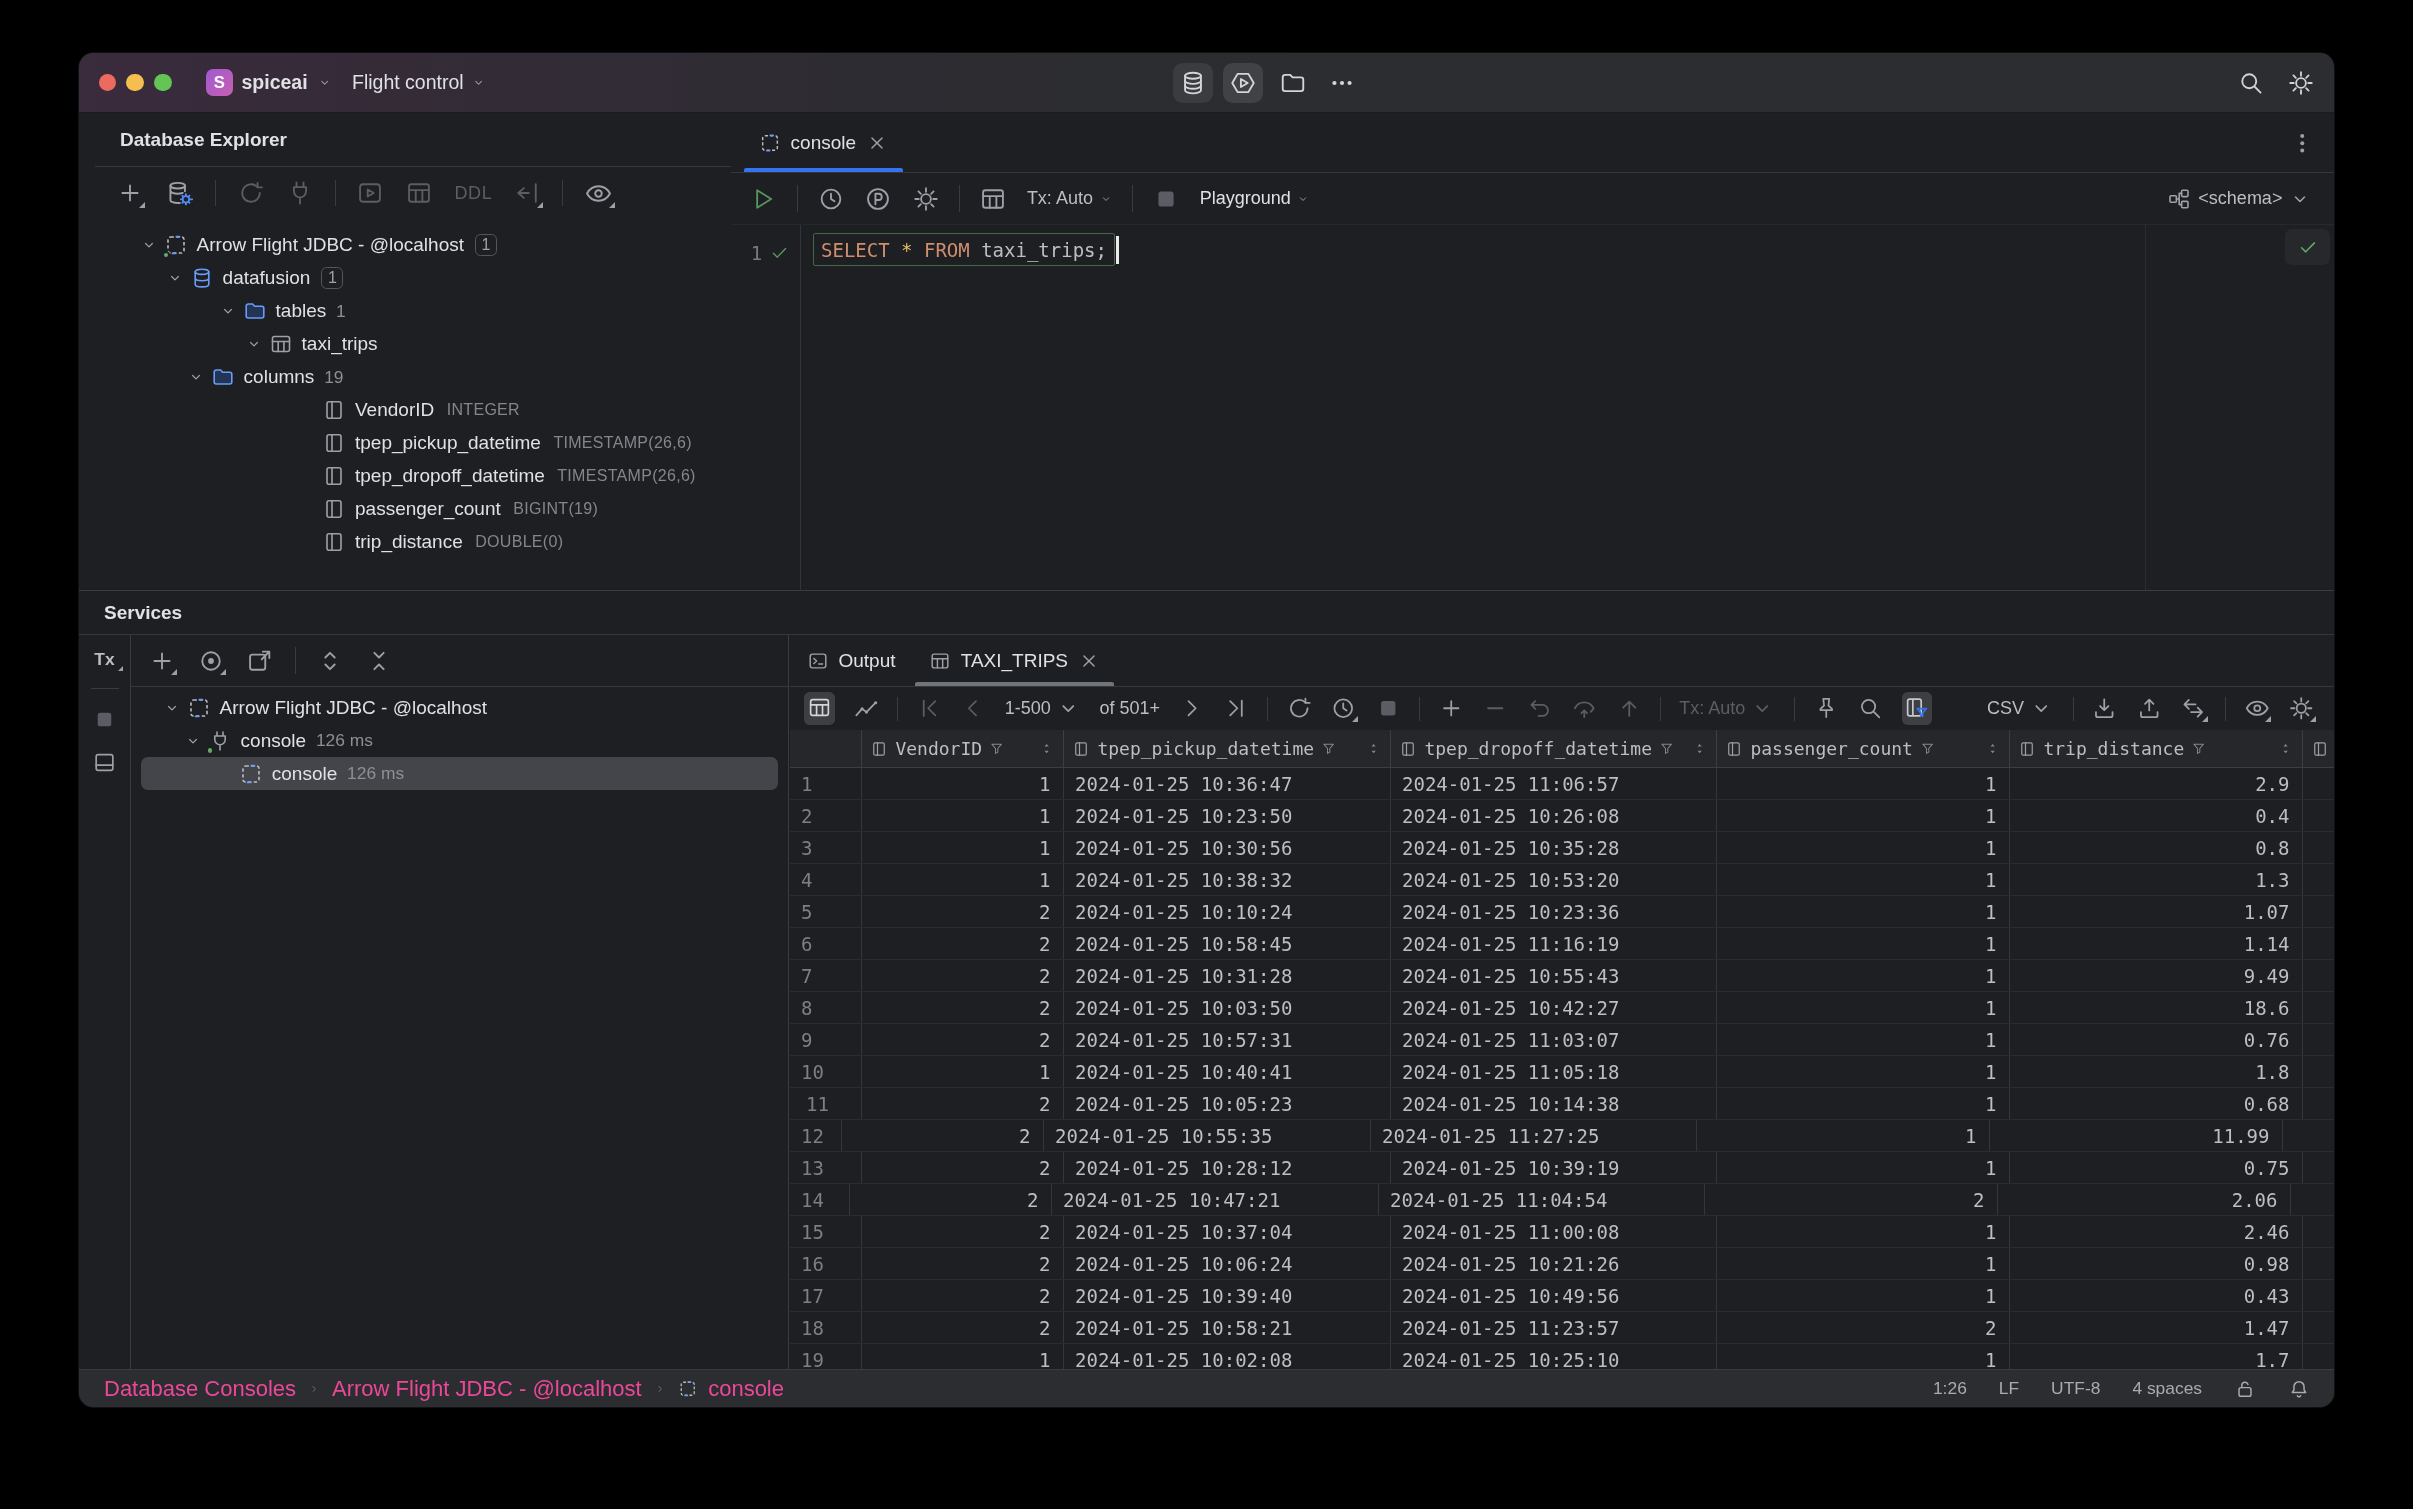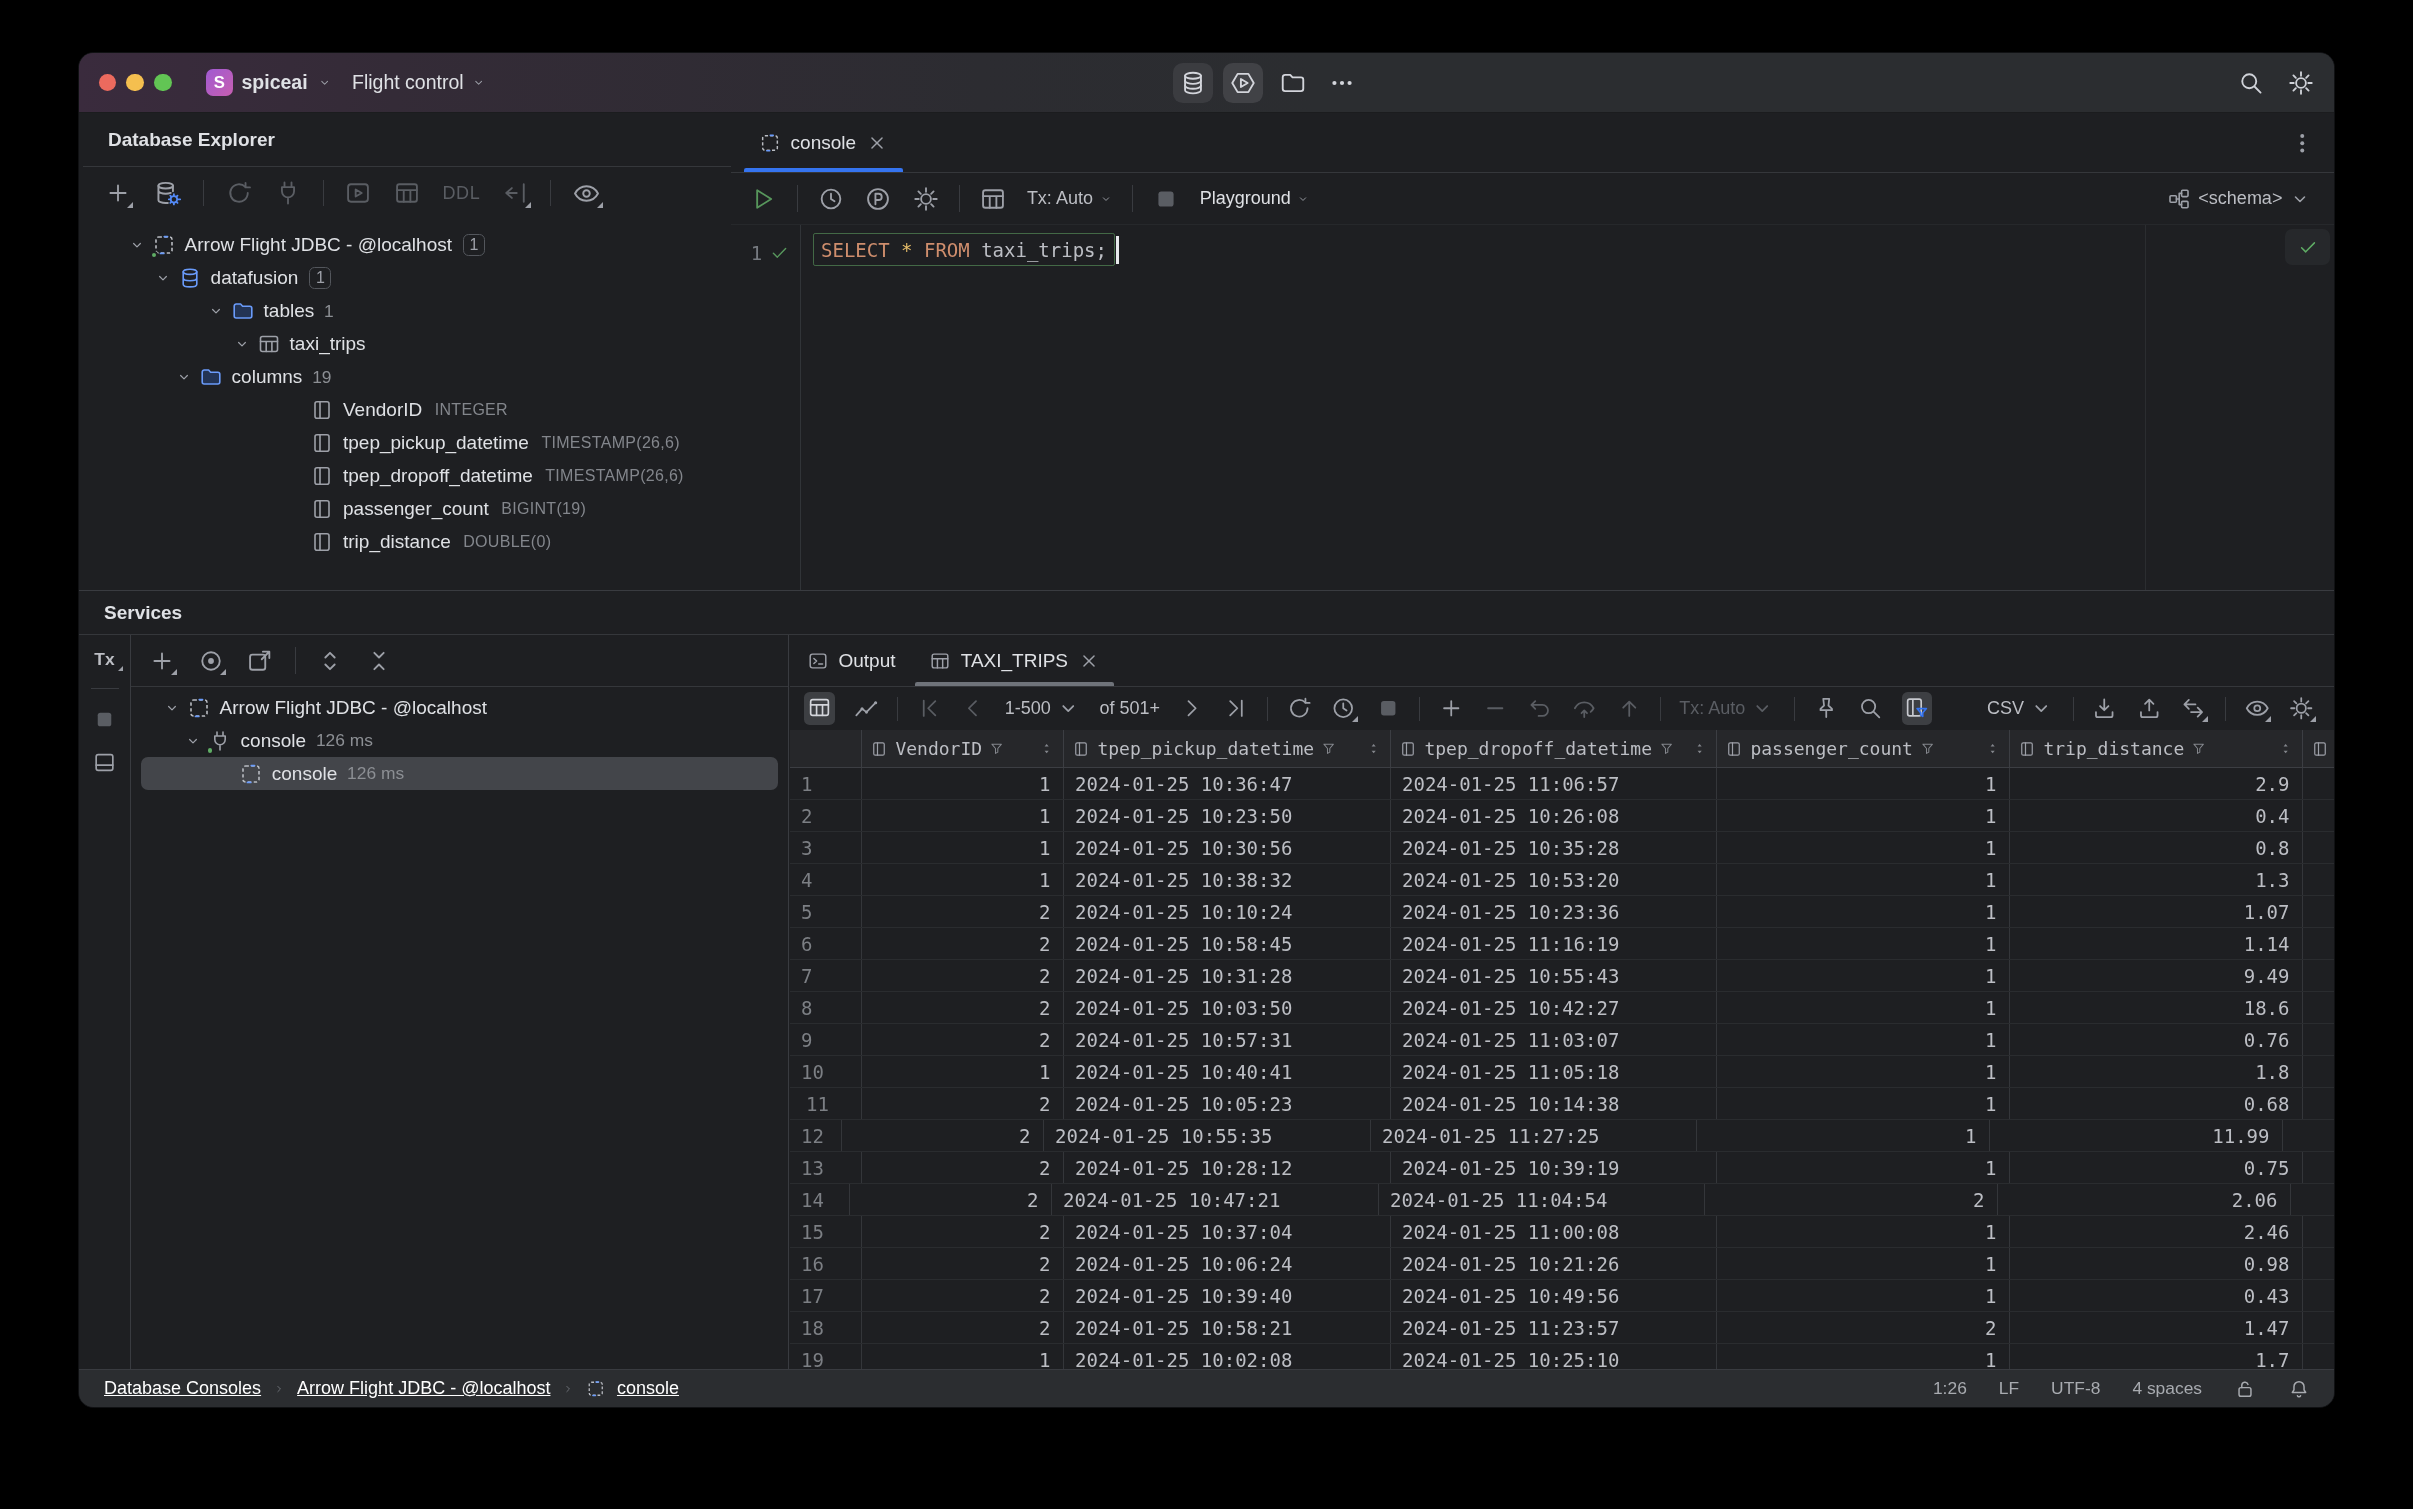--- a/index.html
+++ b/index.html
@@ -29,21 +29,21 @@
   .chev16 { width:15.3px; height:15.3px; color:#9da0a8; }
   .tb-center { position:absolute; left:1094px; top:0; height:100%; display:flex; align-items:center; gap:9.8px; }
   .tb-btn { width:40px; height:40px; border-radius:9.8px; display:flex; align-items:center; justify-content:center; }
   .tb-btn .icn { width:28px; height:28px; color:#d3d5db; }
   .tb-btn.bg { background:#3b3c40; }
   .tb-btn.bg2 { background:#414246; }
   .tb-right { position:absolute; right:19.5px; top:0; height:100%; display:flex; align-items:center; gap:22px; }
   .tb-right .icn { width:28px; height:28px; color:#cfd2d8; }
 
   
-  .dbx { position:absolute; left:4px; top:60px; width:712px; height:477px; border-right:0.7px solid #393b40; background:#1e1f22; overflow:hidden; }
+  .dbx { position:absolute; left:16px; top:60px; width:712px; height:477px; border-right:0.7px solid #393b40; background:#1e1f22; overflow:hidden; }
   .dbx-header { height:54px; display:flex; align-items:center; padding-left:25px; border-bottom:0.7px solid #35373b; }
   .panel-title { color:#dfe1e5; font-size:19px; font-weight:600; }
   .dbx-toolbar { height:52px; display:flex; align-items:center; gap:21px; padding-left:21px; }
   .dbx-toolbar .icn { width:28px; height:28px; }
   .ddl-label { font-size:18px; color:#5a5d63; letter-spacing:0.7px; }
   .tree { padding-top:9.8px; }
   .tree-row { height:33px; display:flex; align-items:center; }
   .tree-chev { width:18px; height:18px; color:#9da0a8; flex:none; margin-right:5.6px; }
   .tree-icon { width:24px; height:24px; flex:none; margin-right:9px; }
   .tree-label { color:#dfe1e5; font-size:19px; white-space:nowrap; }
@@ -125,21 +125,21 @@
   .gbody { position:absolute; top:38px; left:0; right:0; bottom:0; overflow:hidden; }
   .grow { display:flex; height:32px; border-bottom:0.7px solid #2a2c2f; }
   .gc { font-size:19px; color:#bcbec4; border-right:0.7px solid #34363a; display:flex; align-items:center; overflow:hidden; white-space:nowrap; flex:none; }
   .gc.num { color:#7c7f84; }
   .al { justify-content:flex-start; padding-left:11px; }
   .ar { justify-content:flex-end; padding-right:12.5px; }
 
   
   .statusbar { position:absolute; left:0; bottom:0; width:100%; height:38px; background:#2b2d30; border-top:0.7px solid #393b40; }
   .crumbs { position:absolute; left:25px; top:0; height:100%; display:flex; align-items:center; gap:11px; }
-  .crumb { color:#ffffff; font-size:18px;text-decoration:underline; }
+  .crumb { color:#ec4899; font-size:22px; }
   .crumb-sep { width:14px; height:14px; color:#6f737a; transform:rotate(-90deg); }
   .crumbs .icn.small { width:19.5px; height:19.5px; }
   .sb-right { position:absolute; right:24px; top:0; height:100%; display:flex; align-items:center; gap:32px; }
   .sb-item { color:#a8abb0; font-size:17.4px; }
   .sb-right .icn { width:22px; height:22px; color:#a8abb0; }
 </style>
 </head>
 <body>
 
 <div class="window">

